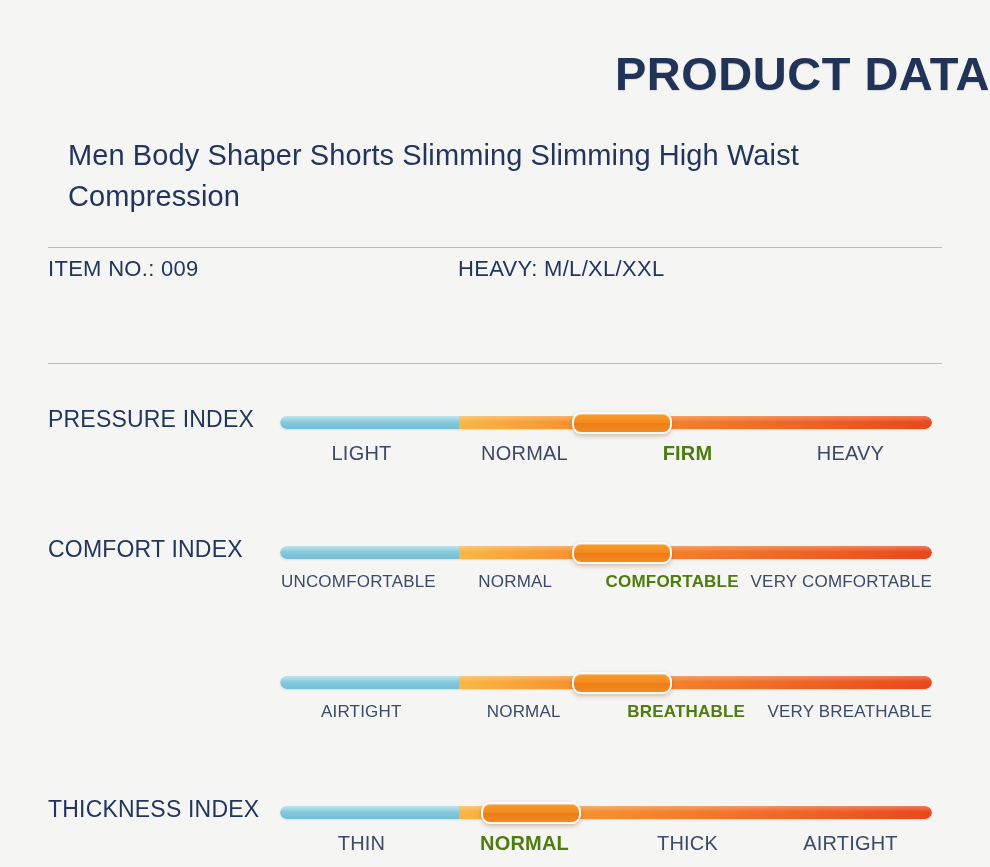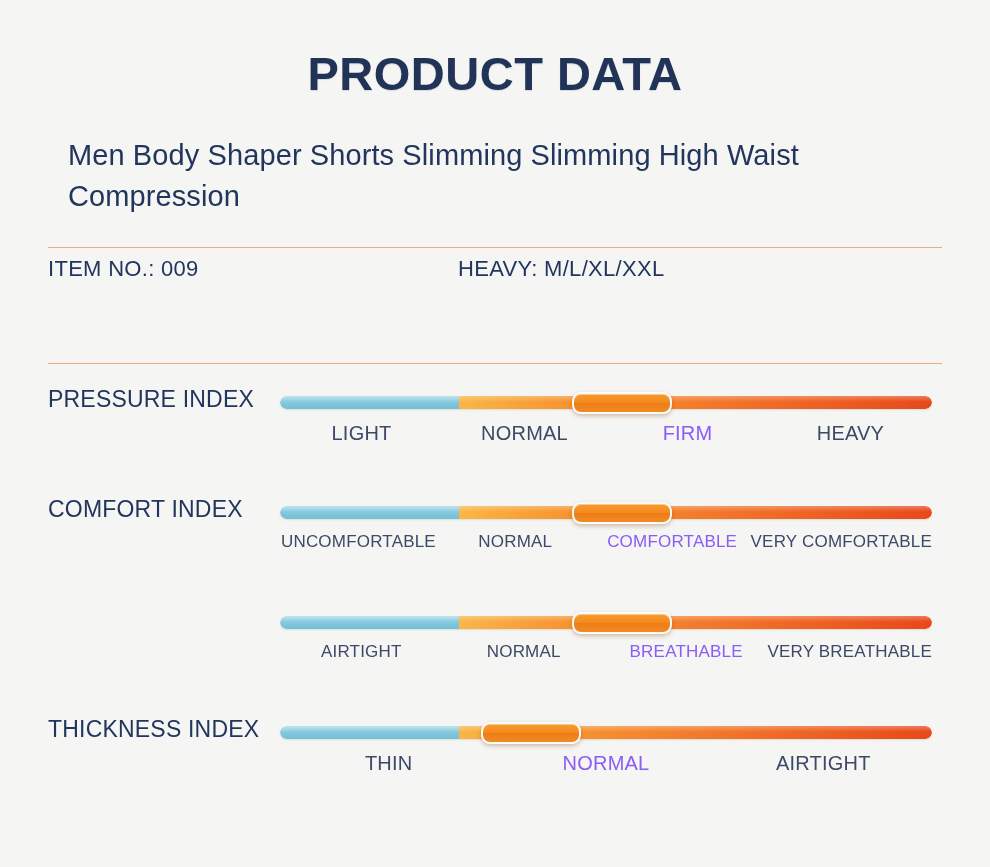--- a/index.html
+++ b/index.html
@@ -18,21 +18,21 @@
 
   .page {
     position: relative;
     width: 990px;
     height: 867px;
     box-sizing: border-box;
   }
 
   
   .title {
-    text-align: center;
+    text-align: right;
     font-size: 47px;
     font-weight: bold;
     letter-spacing: 0.5px;
     color: #213357;
     margin: 0;
     padding-top: 47px;
     line-height: 1.15;
     text-shadow: 0 1px 1px rgba(120,130,150,0.25);
   }
 
@@ -75,20 +75,21 @@
   .meta-cell.first { width: 410px; }
 
   
   .rows {
     padding-top: 18px;
   }
   .index-row {
     position: relative;
     height: 110px;
     padding: 0 48px;
+    margin-top: 20px;
   }
   .row-inner {
     position: relative;
     height: 110px;
   }
   .row-label {
     position: absolute;
     left: 0;
     top: 4px;
     font-size: 23px;
@@ -173,22 +174,22 @@
   .tick {
     flex: 1 1 0;
     text-align: center;
     font-size: 20px;
     letter-spacing: 0.2px;
     color: #3c4a66;
     white-space: nowrap;
   }
   .tick.small { font-size: 17px; }
   .tick.active {
-    color: #8b5cf6;
-    font-weight: normal;
+    color: #4d7c0f;
+    font-weight: bold;
   }
 </style>
 </head>
 <body>
 
 <div class="page">
 
   <h1 class="title">PRODUCT DATA</h1>
 
   <h2 class="subtitle">Men Body Shaper Shorts Slimming Slimming High Waist Compression</h2>
@@ -264,19 +265,20 @@
           <div class="track-wrap">
             <div class="track">
               <div class="seg seg-blue" style="width: 27.5%;"></div>
               <div class="seg seg-orange" style="left: 27.5%;"></div>
             </div>
             <div class="thumb" style="left: 38.5%;"></div>
           </div>
           <div class="ticks">
             <div class="tick">THIN</div>
             <div class="tick active">NORMAL</div>
+            <div class="tick">THICK</div>
             <div class="tick">AIRTIGHT</div>
           </div>
         </div>
       </div>
     </div>
 
 </div>
 
 </body></html>

